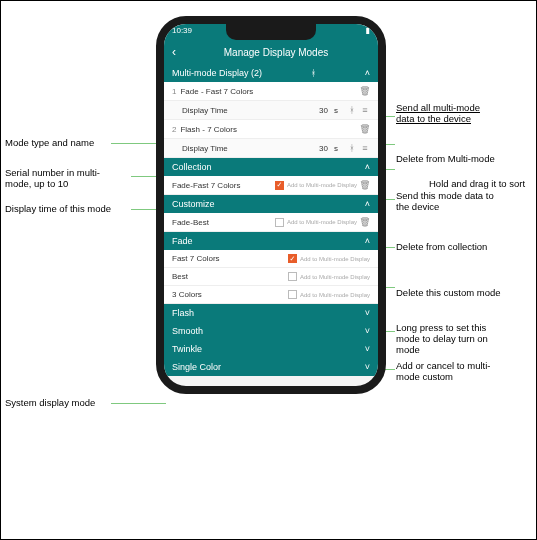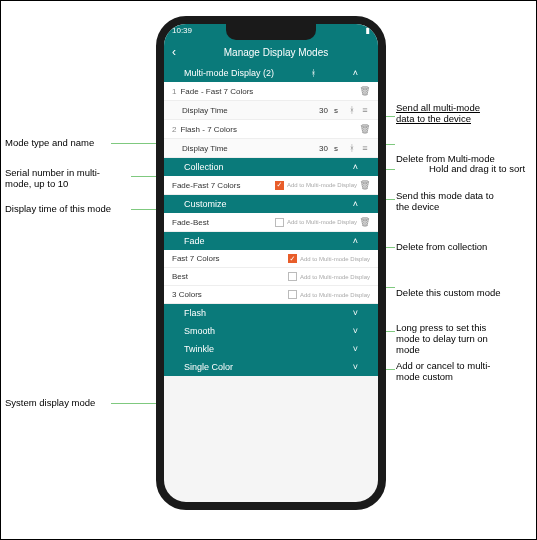--- a/index.html
+++ b/index.html
@@ -1,26 +1,26 @@
 <!DOCTYPE html>
 <html><head>
 <meta charset="utf-8">
 <style>
   * { box-sizing: border-box; margin: 0; padding: 0; }
   body { font-family: Arial, sans-serif; background: #fff; width: 537px; height: 540px; position: relative; border:1px solid #000;}
   .phone {
-    position: absolute; left: 155px; top: 15px; width: 230px; height: 494px;
+    position: absolute; left: 155px; top: 15px; width: 230px; height: 378px;
     border: 8px solid #1a1a1a; border-radius: 30px; background: #f5f5f5; overflow: hidden;
   }
   .notch { position:absolute; top:0; left:50%; transform:translateX(-50%); width:90px; height:16px; background:#1a1a1a; border-radius:0 0 10px 10px; z-index:50;}
   .statusbar { height:16px; font-size:8px; color:#fff; background:#0a7a7a; display:flex; justify-content:space-between; padding:2px 8px 0;}
   .header { background:#0a7a7a; color:#fff; display:flex; align-items:center; padding:5px 8px; font-size:10px; }
   .header .back { width:10px; font-size:12px;}
   .header .title { flex:1; text-align:center;}
-  .section-head { background:#0a7a7a; color:#fff; font-size:9px; padding:4px 20px; display:flex; justify-content:space-between; align-items:center;}
+  .section-head { background:#0a7a7a; color:#fff; font-size:9px; padding:4px 8px; display:flex; justify-content:space-between; align-items:center;}
   .section-head .caret { font-size:9px;}
   .row { background:#fff; font-size:8px; padding:4px 8px; display:flex; align-items:center; border-bottom:1px solid #eee; min-height:18px;}
   .row.sub { background:#fafafa;}
   .row .label { flex:1; color:#333;}
   .row .serial { color:#888; margin-right:4px; font-size:8px;}
   .row .val { color:#333; margin-right:6px;}
   .row .icon { width:10px; height:10px; margin-left:3px; display:flex; align-items:center; justify-content:center;}
   .chk { width:9px; height:9px; border:1px solid #bbb; display:inline-flex; align-items:center; justify-content:center; font-size:7px; color:#fff;}
   .chk.on { background:#e85d2a; border-color:#e85d2a;}
   .addtxt { font-size:6px; color:#aaa; margin-left:3px; white-space:nowrap;}
@@ -36,21 +36,21 @@
 
 <div class="annot" style="left:4px; top:137px; text-align:left;">Mode type and name</div>
 <div class="annot" style="left:4px; top:167px; text-align:left; white-space:pre;">Serial number in multi-
 mode, up to 10</div>
 <div class="annot" style="left:4px; top:203px; text-align:left;">Display time of this mode</div>
 <div class="annot" style="left:4px; top:397px; text-align:left;">System display mode</div>
 
 <div class="annot" style="left:395px; top:102px; white-space:pre;text-decoration:underline;">Send all multi-mode
 data to the device</div>
 <div class="annot" style="left:395px; top:139px;margin-top:14px;">Delete from Multi-mode</div>
-<div class="annot" style="left:395px; top:163px;padding-left:33px;">Hold and drag it to sort</div>
+<div class="annot" style="left:395px; top:178px;padding-left:33px;">Hold and drag it to sort</div>
 <div class="annot" style="left:395px; top:190px; white-space:pre;">Send this mode data to
 the device</div>
 <div class="annot" style="left:395px; top:241px;">Delete from collection</div>
 <div class="annot" style="left:395px; top:287px;">Delete this custom mode</div>
 <div class="annot" style="left:395px; top:322px; white-space:pre;">Long press to set this
 mode to delay turn on
 mode</div>
 <div class="annot" style="left:395px; top:360px; white-space:pre;">Add or cancel to multi-
 mode custom</div>
 

